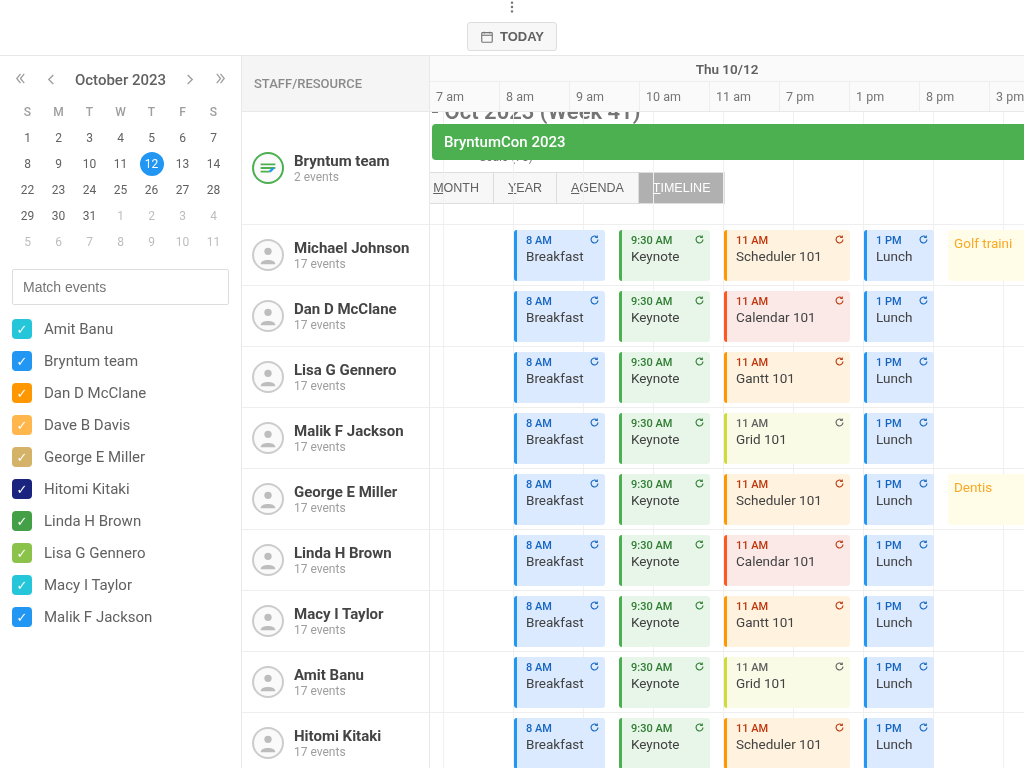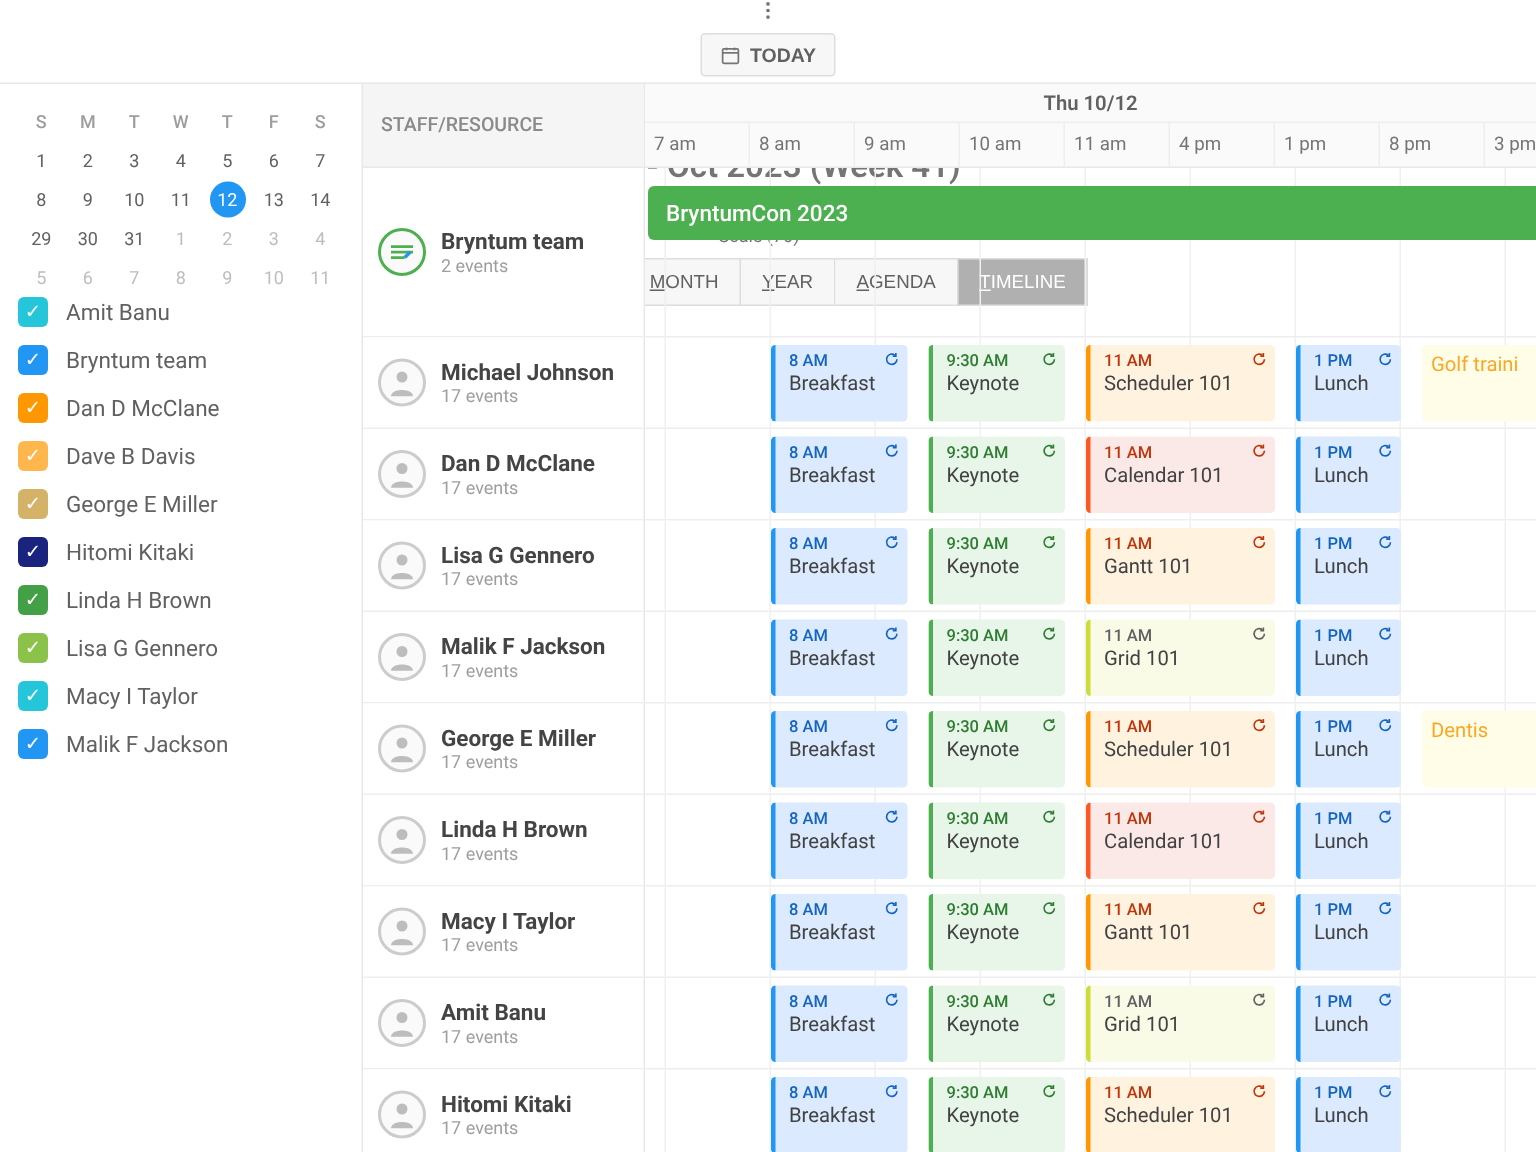--- a/index.html
+++ b/index.html
@@ -117,20 +117,35 @@
         <button class="view-tab"><u>W</u>EEK</button>
         <button class="view-tab"><u>M</u>ONTH</button>
         <button class="view-tab"><u>Y</u>EAR</button>
         <button class="view-tab"><u>A</u>GENDA</button>
         <button class="view-tab active"><u>T</u>IMELINE</button>
       </div>
   </div>
 
   <div class="main">
     <div class="sidebar">
+      <div class="cal-nav">
+        <span class="cal-nav-btn"><svg width="13" height="13" viewBox="0 0 14 14">
+              <path d="M7 2 L3 7 L7 12 M11 2 L7 7 L11 12" fill="none" stroke="#9e9e9e" stroke-width="1.4"></path>
+            </svg></span>
+        <span class="cal-nav-btn"><svg width="11" height="11" viewBox="0 0 12 12">
+              <path d="M8 1 L3 6 L8 11" fill="none" stroke="#9e9e9e" stroke-width="1.5"></path>
+            </svg></span>
+        <span class="cal-title">October 2023</span>
+        <span class="cal-nav-btn"><svg width="11" height="11" viewBox="0 0 12 12">
+              <path d="M4 1 L9 6 L4 11" fill="none" stroke="#9e9e9e" stroke-width="1.5"></path>
+            </svg></span>
+        <span class="cal-nav-btn"><svg width="13" height="13" viewBox="0 0 14 14">
+              <path d="M3 2 L7 7 L3 12 M7 2 L11 7 L7 12" fill="none" stroke="#9e9e9e" stroke-width="1.4"></path>
+            </svg></span>
+      </div>
       <div class="mini-cal" id="mini-cal">
           <div class="mini-row">
             <div class="mini-cell mini-head">S</div>
             <div class="mini-cell mini-head">M</div>
             <div class="mini-cell mini-head">T</div>
             <div class="mini-cell mini-head">W</div>
             <div class="mini-cell mini-head">T</div>
             <div class="mini-cell mini-head">F</div>
             <div class="mini-cell mini-head">S</div>
           </div>
@@ -148,38 +163,48 @@
             <div class="mini-cell">9</div>
             <div class="mini-cell">10</div>
             <div class="mini-cell">11</div>
             <div class="mini-cell-wrap">
               <div class="mini-cell today">12</div>
             </div>
             <div class="mini-cell">13</div>
             <div class="mini-cell">14</div>
           </div>
           <div class="mini-row">
+            <div class="mini-cell">22</div>
+            <div class="mini-cell">23</div>
+            <div class="mini-cell">24</div>
+            <div class="mini-cell">25</div>
+            <div class="mini-cell">26</div>
+            <div class="mini-cell">27</div>
+            <div class="mini-cell">28</div>
+          </div>
+          <div class="mini-row">
             <div class="mini-cell">29</div>
             <div class="mini-cell">30</div>
             <div class="mini-cell">31</div>
             <div class="mini-cell other">1</div>
             <div class="mini-cell other">2</div>
             <div class="mini-cell other">3</div>
             <div class="mini-cell other">4</div>
           </div>
           <div class="mini-row">
             <div class="mini-cell other">5</div>
             <div class="mini-cell other">6</div>
             <div class="mini-cell other">7</div>
             <div class="mini-cell other">8</div>
             <div class="mini-cell other">9</div>
             <div class="mini-cell other">10</div>
             <div class="mini-cell other">11</div>
           </div>
         </div>
+      <input class="match-input" placeholder="Match events" style="">
       <div class="filter-list" id="filter-list">
           <div class="filter-item">
             <div class="chk checkmark" style="background: rgb(38, 198, 218);"></div>
             <span>Amit Banu</span>
           </div>
           <div class="filter-item">
             <div class="chk checkmark" style="background: rgb(33, 150, 243);"></div>
             <span>Bryntum team</span>
           </div>
           <div class="filter-item">
@@ -347,21 +372,21 @@
 
     <div class="timeline">
       <div class="time-header">
         <div class="time-header-day">Thu 10/12</div>
         <div class="time-header-hours" id="hour-headers">
             <div class="hour-cell" style="width: 70px;">7 am</div>
             <div class="hour-cell" style="width: 70px;">8 am</div>
             <div class="hour-cell" style="width: 70px;">9 am</div>
             <div class="hour-cell" style="width: 70px;">10 am</div>
             <div class="hour-cell" style="width: 70px;">11 am</div>
-            <div class="hour-cell" style="width: 70px;">4 pm</div>
+            <div class="hour-cell" style="width: 70px;">7 pm</div>
             <div class="hour-cell" style="width: 70px;">1 pm</div>
             <div class="hour-cell" style="width: 70px;">8 pm</div>
             <div class="hour-cell" style="width: 70px;">3 pm</div>
           </div>
       </div>
       <div class="timeline-body" id="timeline-body">
           <div class="timeline-row big">
             <div class="grid-lines">
               <div class="grid-line" style="width: 14px;"></div>
               <div class="grid-line" style="width: 70px;"></div>

